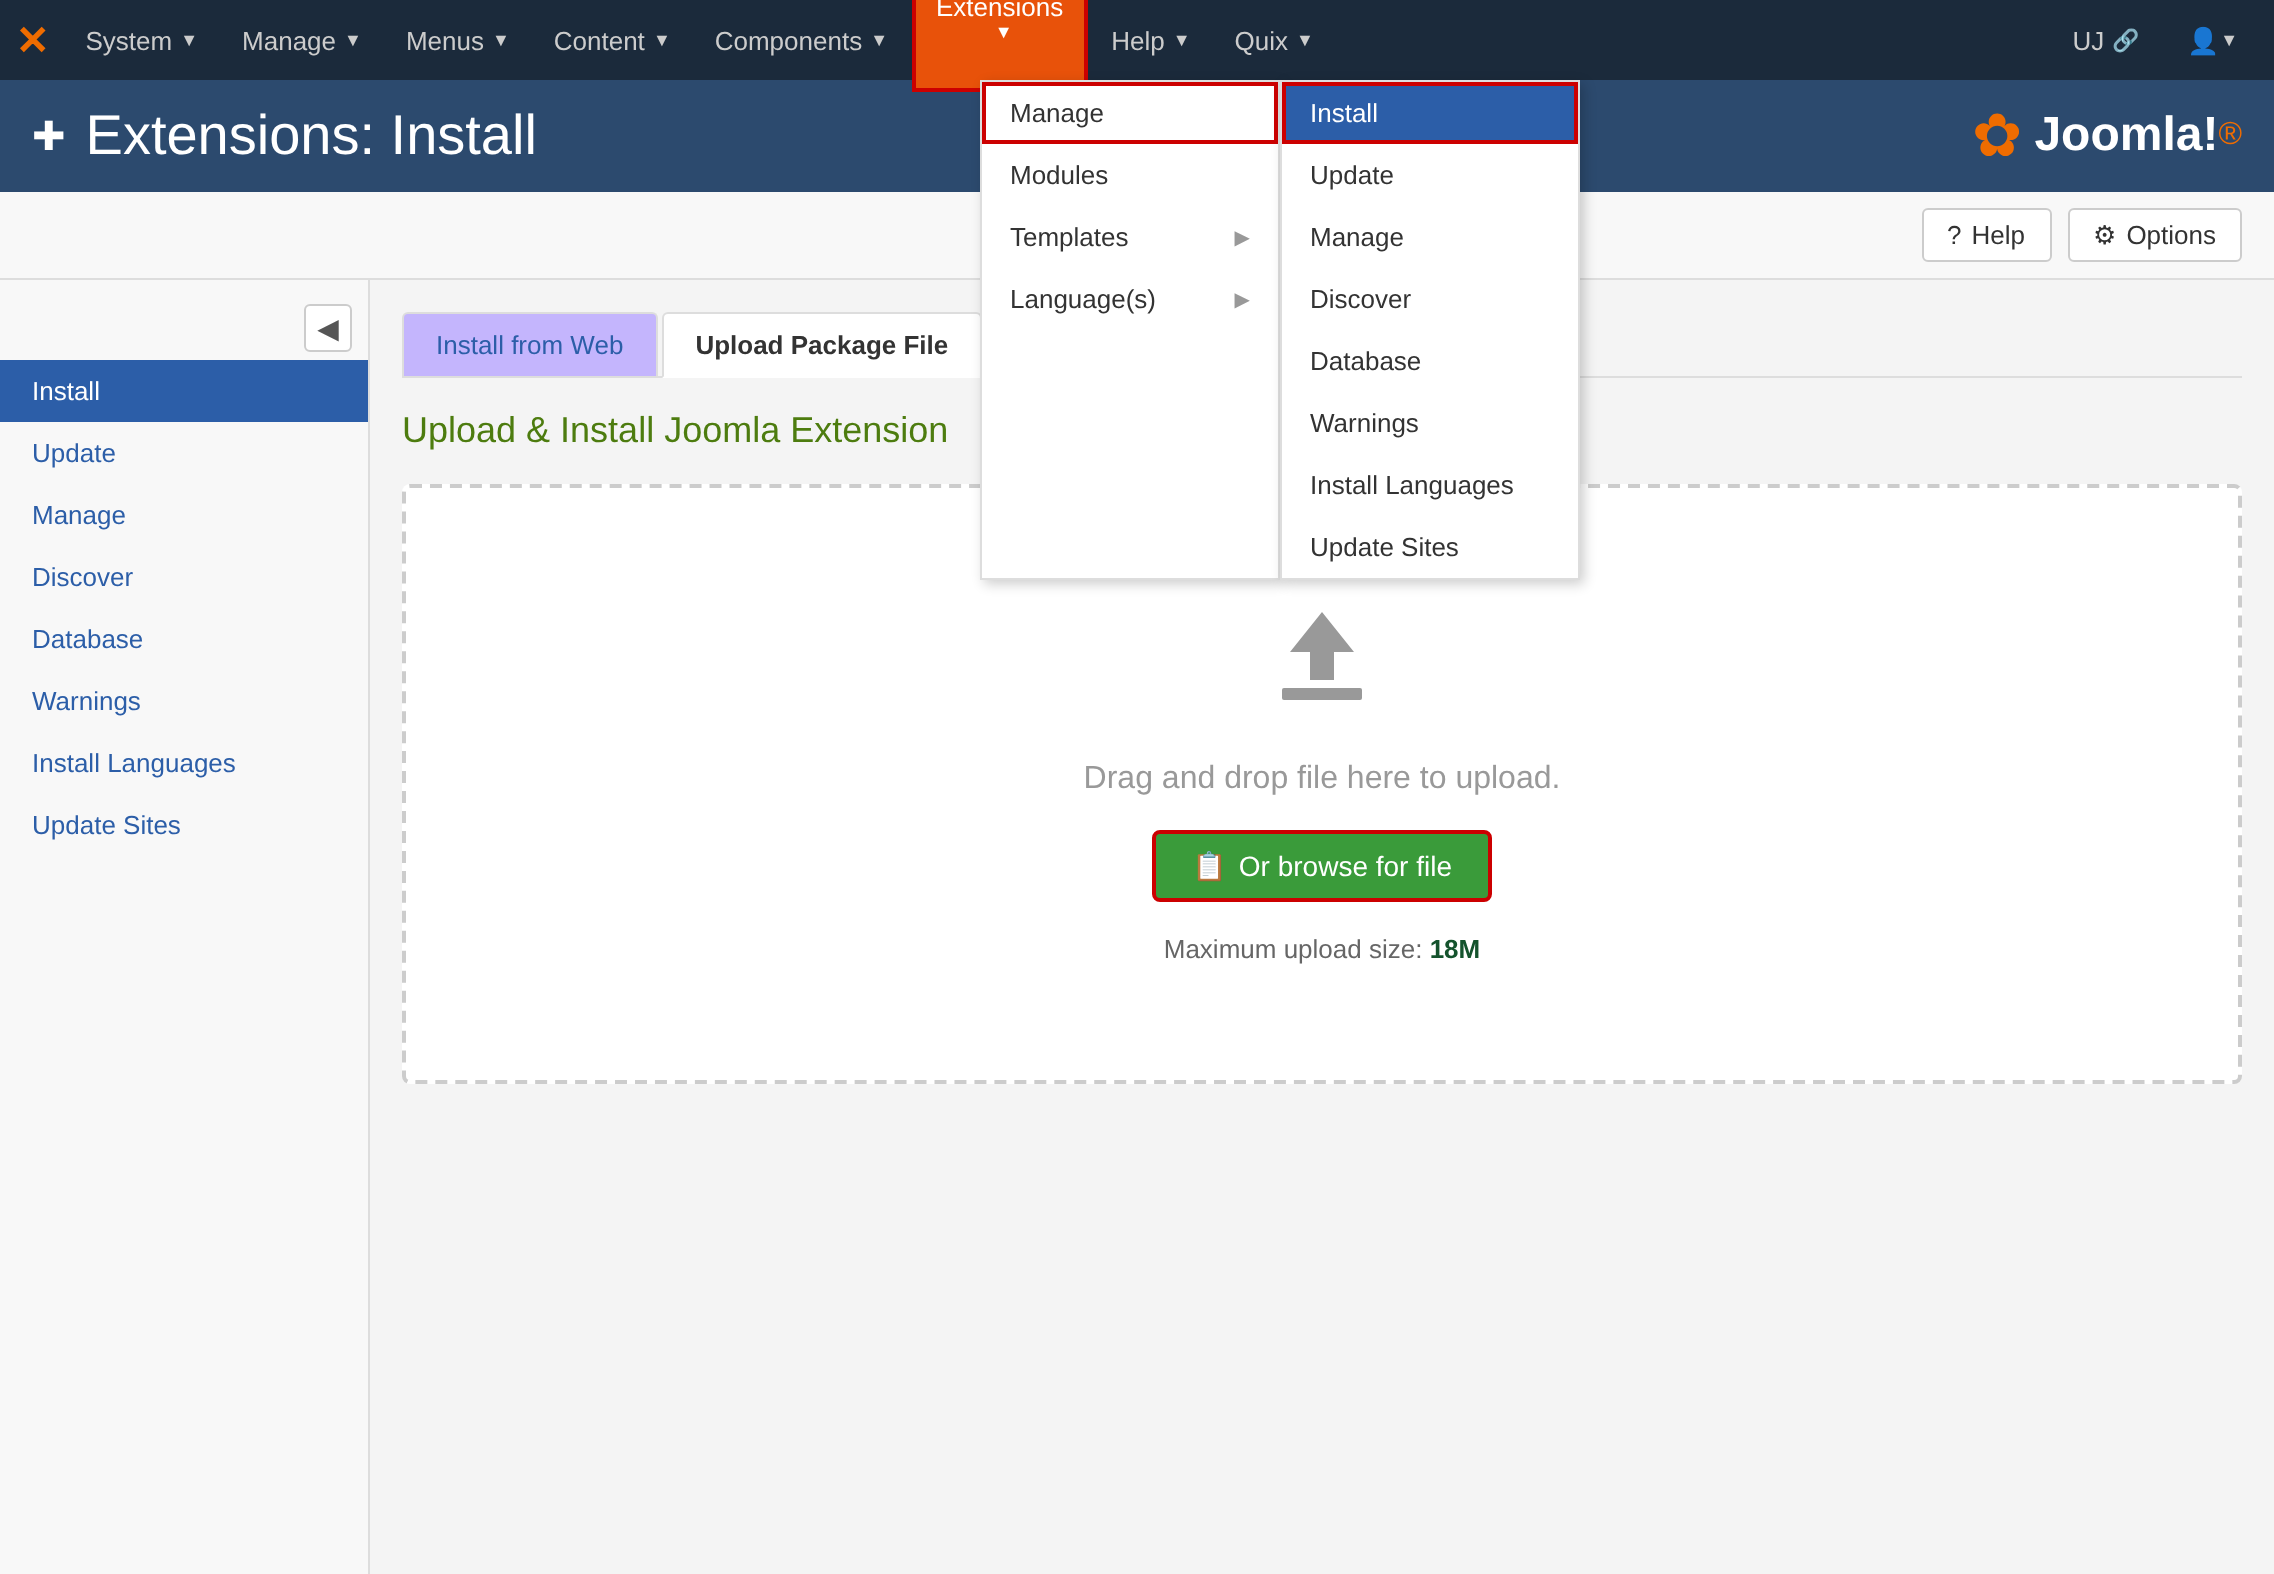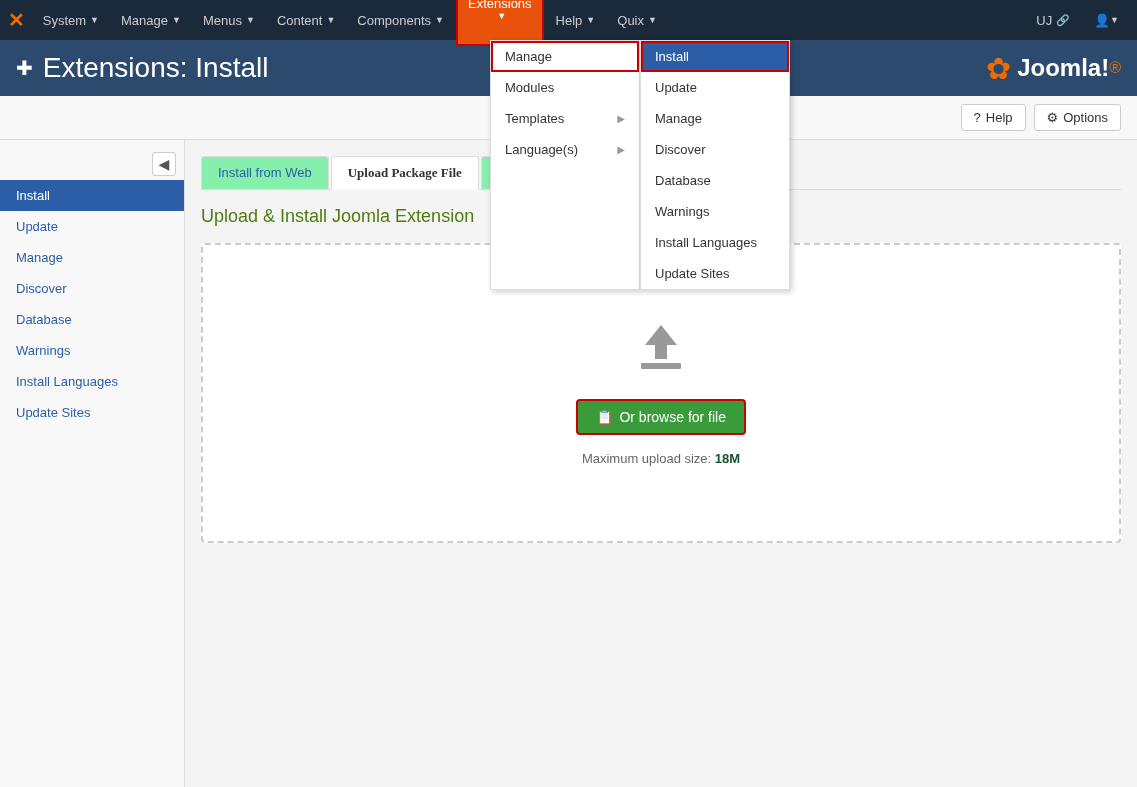--- a/index.html
+++ b/index.html
@@ -155,34 +155,33 @@
     
     .tabs {
       display: flex;
       border-bottom: 1px solid #ddd;
       margin-bottom: 16px;
     }
     .tab {
       padding: 8px 16px;
       border: 1px solid #ddd;
       border-bottom: none;
-      background: #86efac;
+      background: #c4b5fd;
       cursor: pointer;
       font-size: 13px;
       color: #2c5ea8;
       margin-right: 2px;
       border-radius: 3px 3px 0 0;
     }
     .tab.active {
       background: white;
       border-bottom: 1px solid white;
       color: #333;
       font-weight: bold;
       margin-bottom: -1px;
-      font-family: Liberation Serif, serif;
     }
 
     .page-title {
       font-size: 18px;
       color: #4d7c0f;
       margin-bottom: 16px;
       font-weight: normal;
     }
 
     
@@ -404,20 +403,21 @@
 
     <h2 class="page-title">Upload &amp; Install Joomla Extension</h2>
 
     <div class="drop-zone">
       <div class="upload-icon">
         <svg width="60" height="54" viewBox="0 0 60 54" fill="none" xmlns="http://www.w3.org/2000/svg">
           <polygon points="30,4 46,24 36,24 36,38 24,38 24,24 14,24" fill="#999"></polygon>
           <rect x="10" y="42" width="40" height="6" rx="1" fill="#999"></rect>
         </svg>
       </div>
+      <div class="drop-text">Drag and drop file here to upload.</div>
       <button class="browse-btn">
         <span>📋</span>
         <span>Or browse for file</span>
       </button>
       <div class="upload-limit">
         <span>Maximum upload size:</span>
         <strong>18M</strong>
       </div>
     </div>
   </div>

